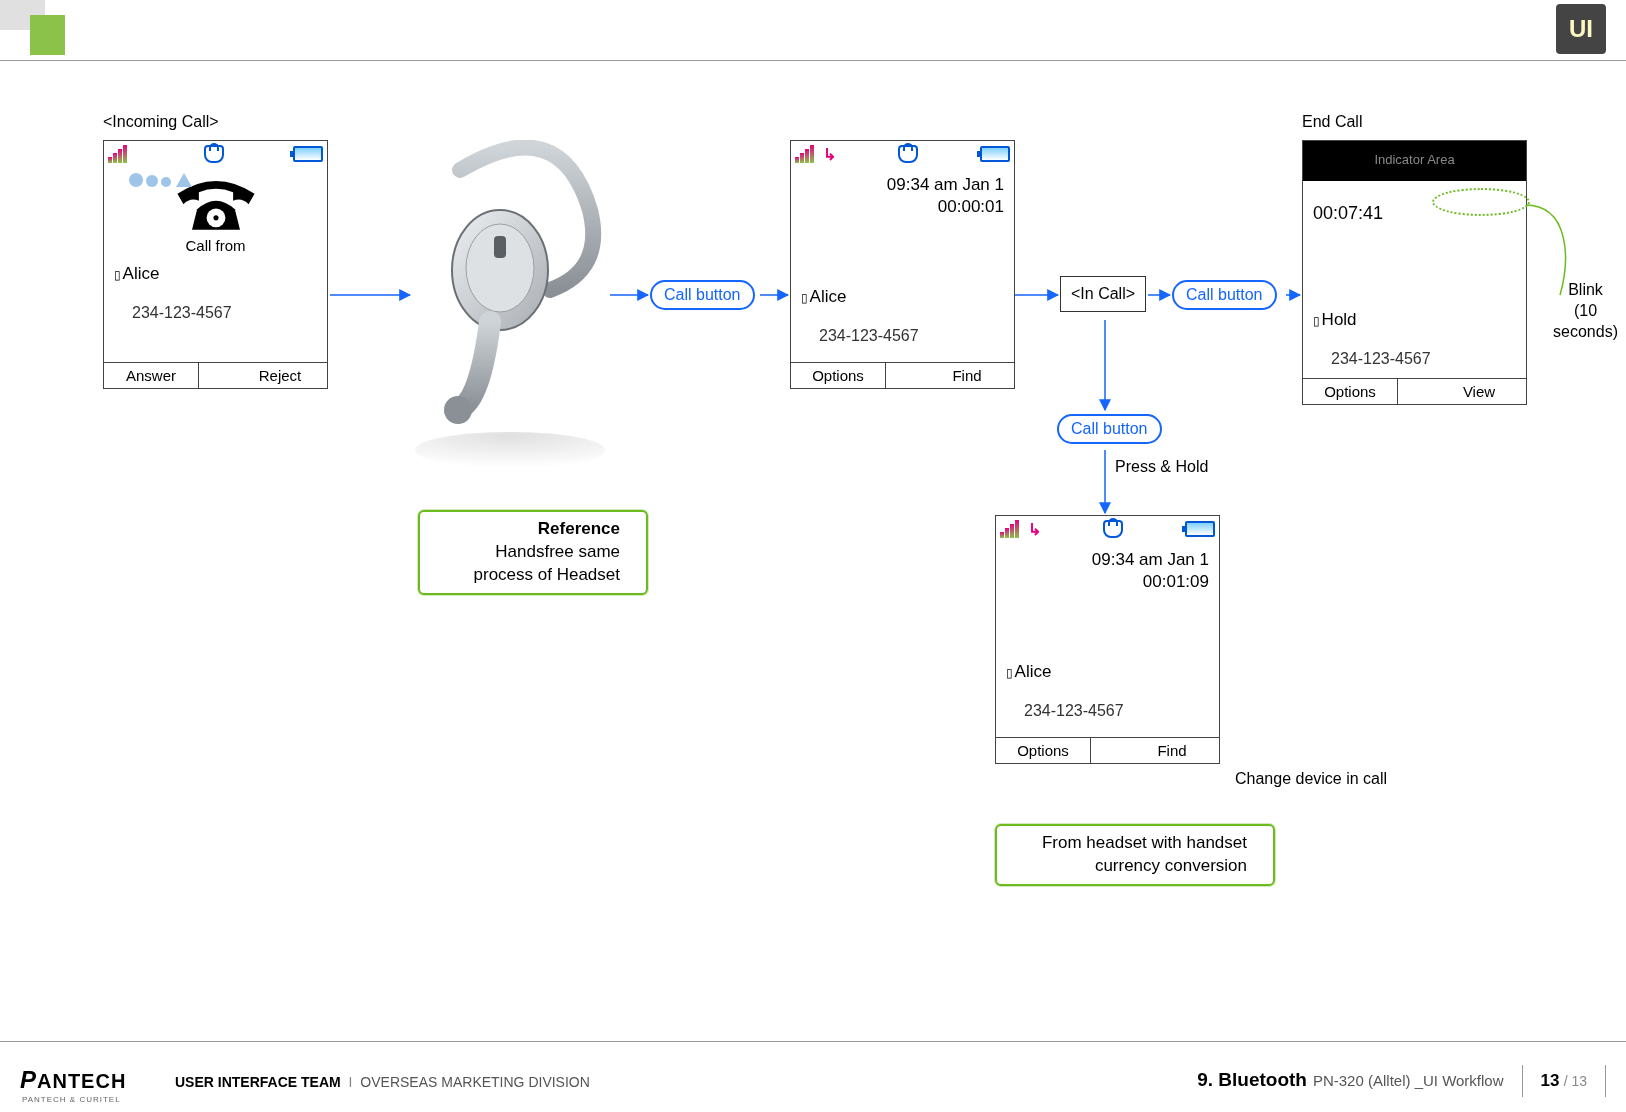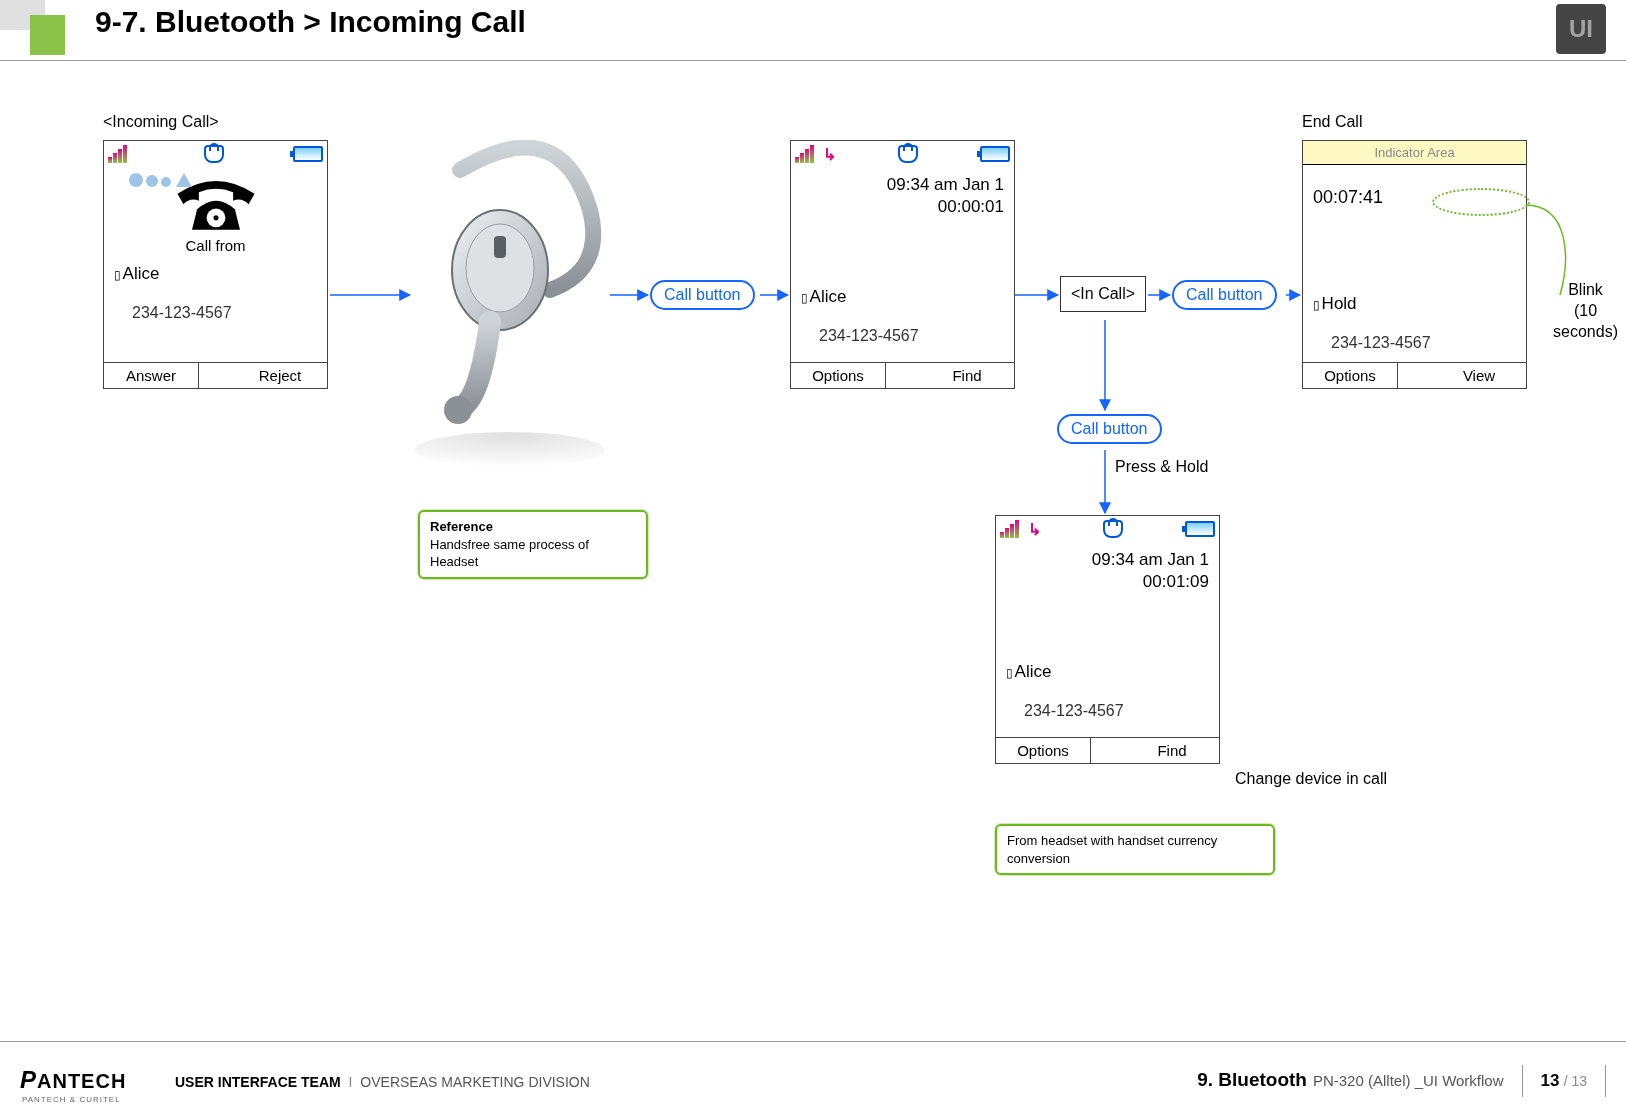--- a/index.html
+++ b/index.html
@@ -12,21 +12,21 @@
     color: #000;
     position: relative;
     background: #fff;
   }
   
   .hdr { position:absolute; left:0; top:0; right:0; height:65px; }
   .hdr-squares { position:absolute; left:0; top:0; width:75px; height:55px; }
   .hdr-sqr-grey { position:absolute; left:0; top:0; width:45px; height:30px; background:#e0e0e0; }
   .hdr-sqr-green { position:absolute; left:30px; top:15px; width:35px; height:40px; background:#8bc34a; }
   .hdr-title { position:absolute; left:95px; top:5px; font-size:30px; font-weight:900; font-family: "Arial Black", Arial, sans-serif; letter-spacing:0; }
-  .hdr-logo { position:absolute; right:20px; top:4px; width:50px; height:50px; background:#444; border-radius:4px; color:#a3a3a3; font-size:24px; font-weight:900; display:flex; align-items:center; justify-content:center; font-family:"Arial Black",Arial; }
+  .hdr-logo { position:absolute; right:20px; top:4px; width:50px; height:50px; background:#444; border-radius:4px; color:#fef9c3; font-size:24px; font-weight:900; display:flex; align-items:center; justify-content:center; font-family:"Arial Black",Arial; }
   .hdr-rule { position:absolute; left:0; right:0; top:60px; border-top:1px solid #999; }
 
   
   .ftr-rule { position:absolute; left:0; right:0; bottom:70px; border-top:1px solid #999;}
   .ftr { position:absolute; left:0; right:0; bottom:0; height:70px; }
   .ftr-brand { position:absolute; left:20px; bottom:18px; font-weight:900; font-size:20px; letter-spacing:1px; }
   .ftr-brand .p { font-size:24px; font-style:italic; }
   .ftr-brand-sub { position:absolute; left:22px; bottom:8px; font-size:8px; color:#666; letter-spacing:1px;}
   .ftr-team { position:absolute; left:175px; bottom:22px; font-size:14px; }
   .ftr-team .bold { font-weight:700; }
@@ -60,34 +60,34 @@
   .sb-bt { font-size:16px; color:#e6007e; font-weight:bold; }
   .sb-head { width:20px; height:18px; border:2px solid #0057d8; border-radius:4px 4px 8px 8px; position:relative; }
   .sb-head::before{content:"";position:absolute;left:3px;right:3px;top:-4px;height:6px;border:2px solid #0057d8;border-bottom:none;border-radius:6px 6px 0 0;}
   .sb-batt { width:30px; height:16px; border:2px solid #0057d8; border-radius:2px; position:relative; background:linear-gradient(#7fd0ff,#fff);}
   .sb-batt::after{content:"";position:absolute;left:-5px;top:3px;width:4px;height:6px;background:#0057d8;}
 
   
   .label { position:absolute; font-size:16px; color:#000; }
 
   
-  .note { position:absolute; border:2px solid #6bbb1f; border-radius:6px; padding:6px 10px; box-shadow: 0 0 0 1px rgba(107,187,31,.3); font-size:13px; line-height:1.35; background:#fff;}
+  .note { position:absolute; border:2px solid #6bbb1f; border-radius:6px; padding:6px 26px; box-shadow: 0 0 0 1px rgba(107,187,31,.3); font-size:17px; line-height:1.35; background:#fff;text-align:right;}
   .note .note-title { font-weight:700; }
 
   
   .pill { position:absolute; border:2px solid #1565ff; color:#1565ff; border-radius:16px; padding:4px 12px; font-size:16px; background:#fff; white-space:nowrap;}
 
   
   .statebox { position:absolute; border:1px solid #333; padding:8px 10px; font-size:16px; background:#fff; }
 
   
   .blink { position:absolute; border:2px dotted #6bbb1f; border-radius:50%/50%; }
 
   
-  .indicator { height:24px; background:#fef9c3; color:#888; font-size:13px; display:flex; align-items:center; justify-content:center; border-bottom:1px solid #000000;}
+  .indicator { height:40px; background:#000000; color:#888; font-size:13px; display:flex; align-items:center; justify-content:center; border-bottom:4px solid #000000;}
 
   
   .arrows { position:absolute; left:0; top:0; width:1626px; height:1112px; pointer-events:none; }
 
   
   .headset { position:absolute; }
   .headset svg { display:block; }
 
   
   .tel-icon { width:90px; height:60px; margin:0 auto; display:block;}
@@ -99,21 +99,20 @@
   .dots .tri { width:0;height:0;border-left:8px solid transparent;border-right:8px solid transparent;border-bottom:14px solid #9ec5e8;border-radius:0;background:none;margin-left:2px; }
 </style>
 </head>
 <body>
 
 <div class="hdr">
   <div class="hdr-squares">
     <div class="hdr-sqr-grey"></div>
     <div class="hdr-sqr-green"></div>
   </div>
-  <div class="hdr-title">9-7. Bluetooth &gt; Incoming Call</div>
   <div class="hdr-logo">UI</div>
 </div>
 <div class="hdr-rule"></div>
 
 <svg class="arrows" viewBox="0 0 1626 1112">
   <defs>
     <marker id="ah" viewBox="0 0 10 10" refX="9" refY="5" markerWidth="8" markerHeight="8" orient="auto">
       <path d="M0 0 L10 5 L0 10 z" fill="#1565ff"></path>
     </marker>
   </defs>

